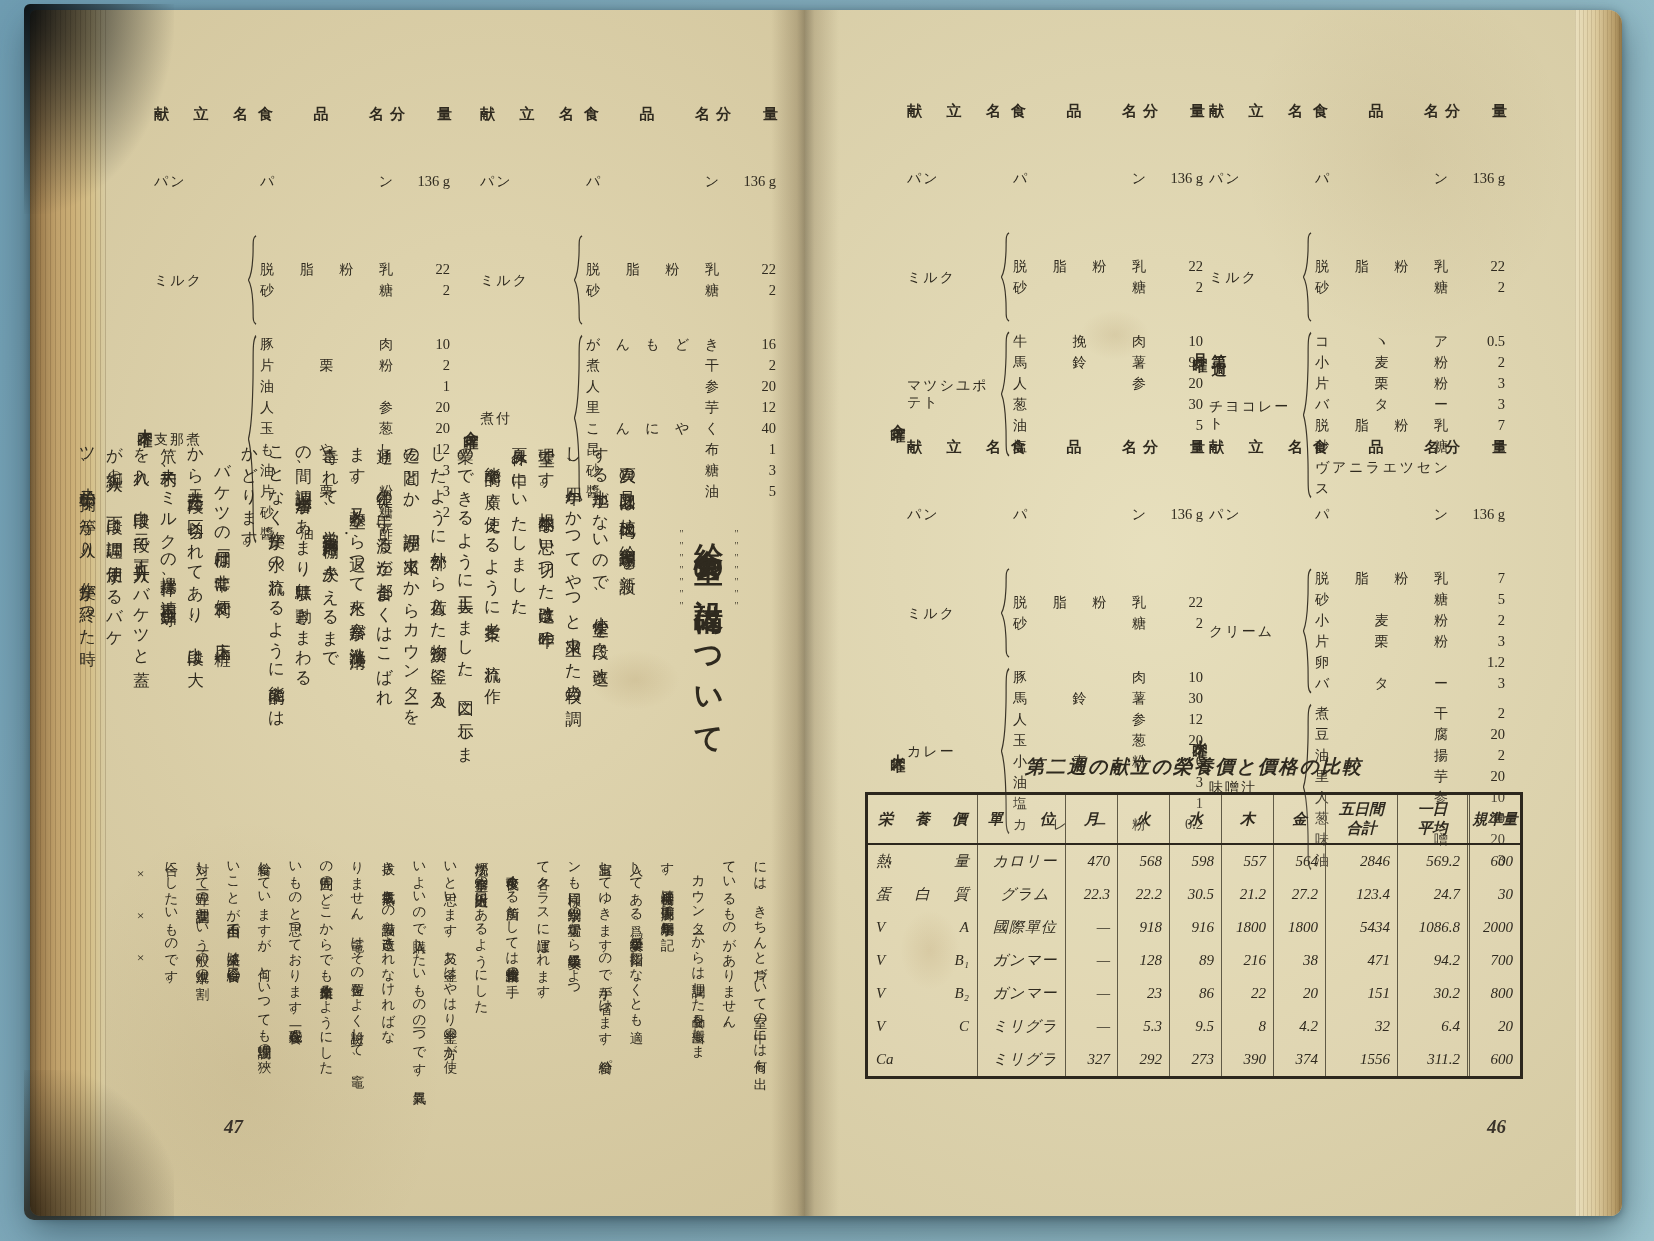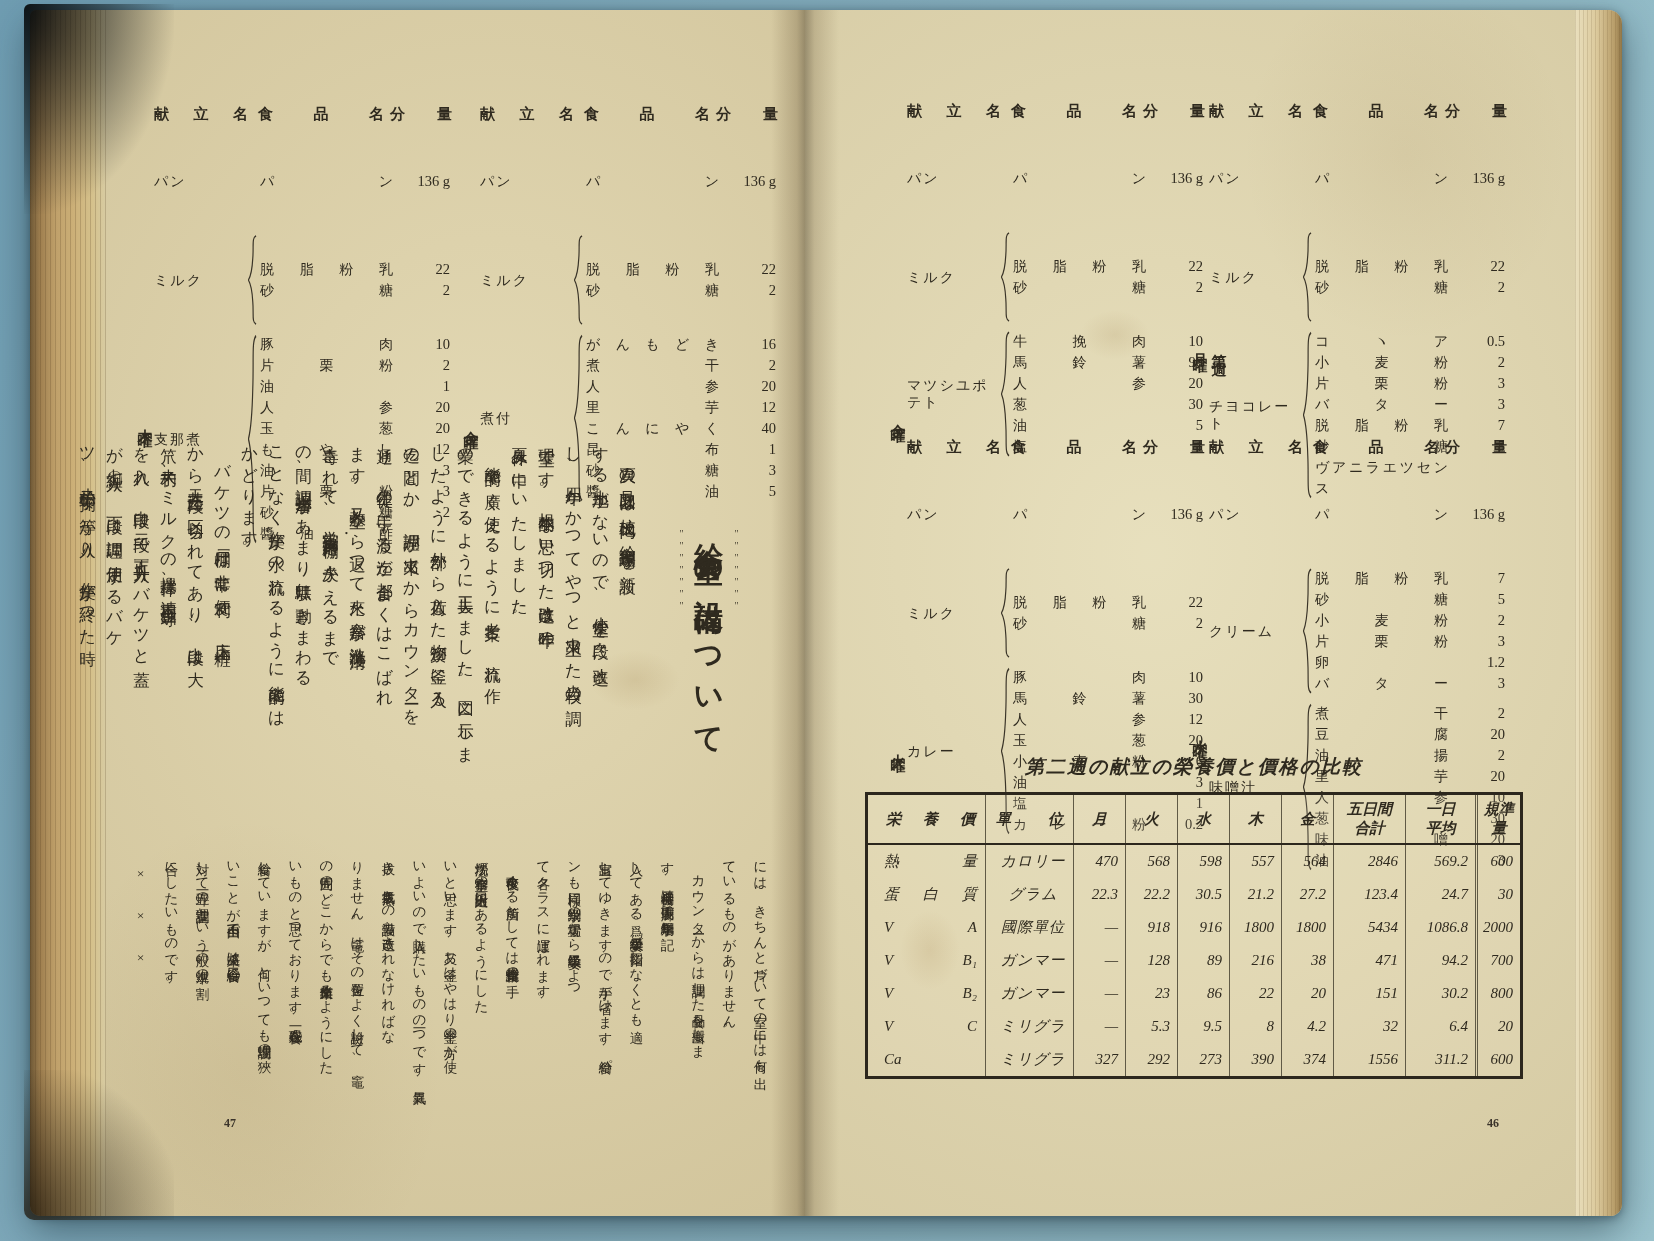--- a/index.html
+++ b/index.html
@@ -128,38 +128,38 @@
   .art-title{font-size:29px;font-weight:bold;letter-spacing:6px;}
   .orn{font-size:10px;letter-spacing:1px;text-orientation:upright;margin:8px 0;color:var(--ink-soft);}
 
   
   .nutrition{position:absolute;left:60px;top:744px;width:658px;font-style:italic;}
   .nut-title{text-align:center;font-weight:bold;font-size:19px;letter-spacing:2px;margin-bottom:12px;}
   .nut-box{border:3px solid #2c271d;background:rgba(255,250,225,.12);}
   .nut-row{display:flex;height:33px;}
   .nut-row.nut-head{height:50px;border-bottom:2px solid #2c271d;}
   .nut-cell{border-right:1px solid #605a46;font-size:15px;line-height:33px;white-space:pre-line;overflow:hidden;}
-  .nut-cell:nth-child(1){width:110px;margin-left:8px;}
+  .nut-cell:nth-child(1){width:110px;}
   .nut-cell:nth-child(2){width:88px;}
   .nut-cell:nth-child(3),.nut-cell:nth-child(4),.nut-cell:nth-child(5),
   .nut-cell:nth-child(6),.nut-cell:nth-child(7){width:52px;}
   .nut-cell:nth-child(8){width:72px;}
   .nut-cell:nth-child(9){width:72px;border-right:3px double #605a46;}
   .nut-cell:nth-child(10){width:50px;border-right:none;flex:1;}
   .nut-head .nut-cell{
     display:flex;flex-direction:column;justify-content:center;
     text-align:center;font-weight:bold;line-height:19px;font-size:15px;
   }
   .nut-head .nut-cell:nth-child(1),
   .nut-head .nut-cell:nth-child(2){text-align:justify;text-align-last:justify;padding:0 10px;}
   .nut-body .nut-cell:nth-child(1){text-align:justify;text-align-last:justify;padding:0 8px;}
   .nut-body .nut-cell:nth-child(2){padding-left:7px;letter-spacing:1px;text-align:center;}
   .nut-body .nut-cell:nth-child(n+3){text-align:right;padding-right:7px;}
 
-  .pn{position:absolute;font-size:12px;font-weight:bold;color:#3a332a;}
+  .pn{position:absolute;font-size:19px;font-style:italic;font-weight:bold;color:#3a332a;}
   .pn-left{left:118px;top:1106px;}
   .pn-right{left:682px;top:1106px;}
 </style>
 </head>
 <body>
 
 <div class="scene">
   <div class="book">
     <div class="edge-left"></div>
 

